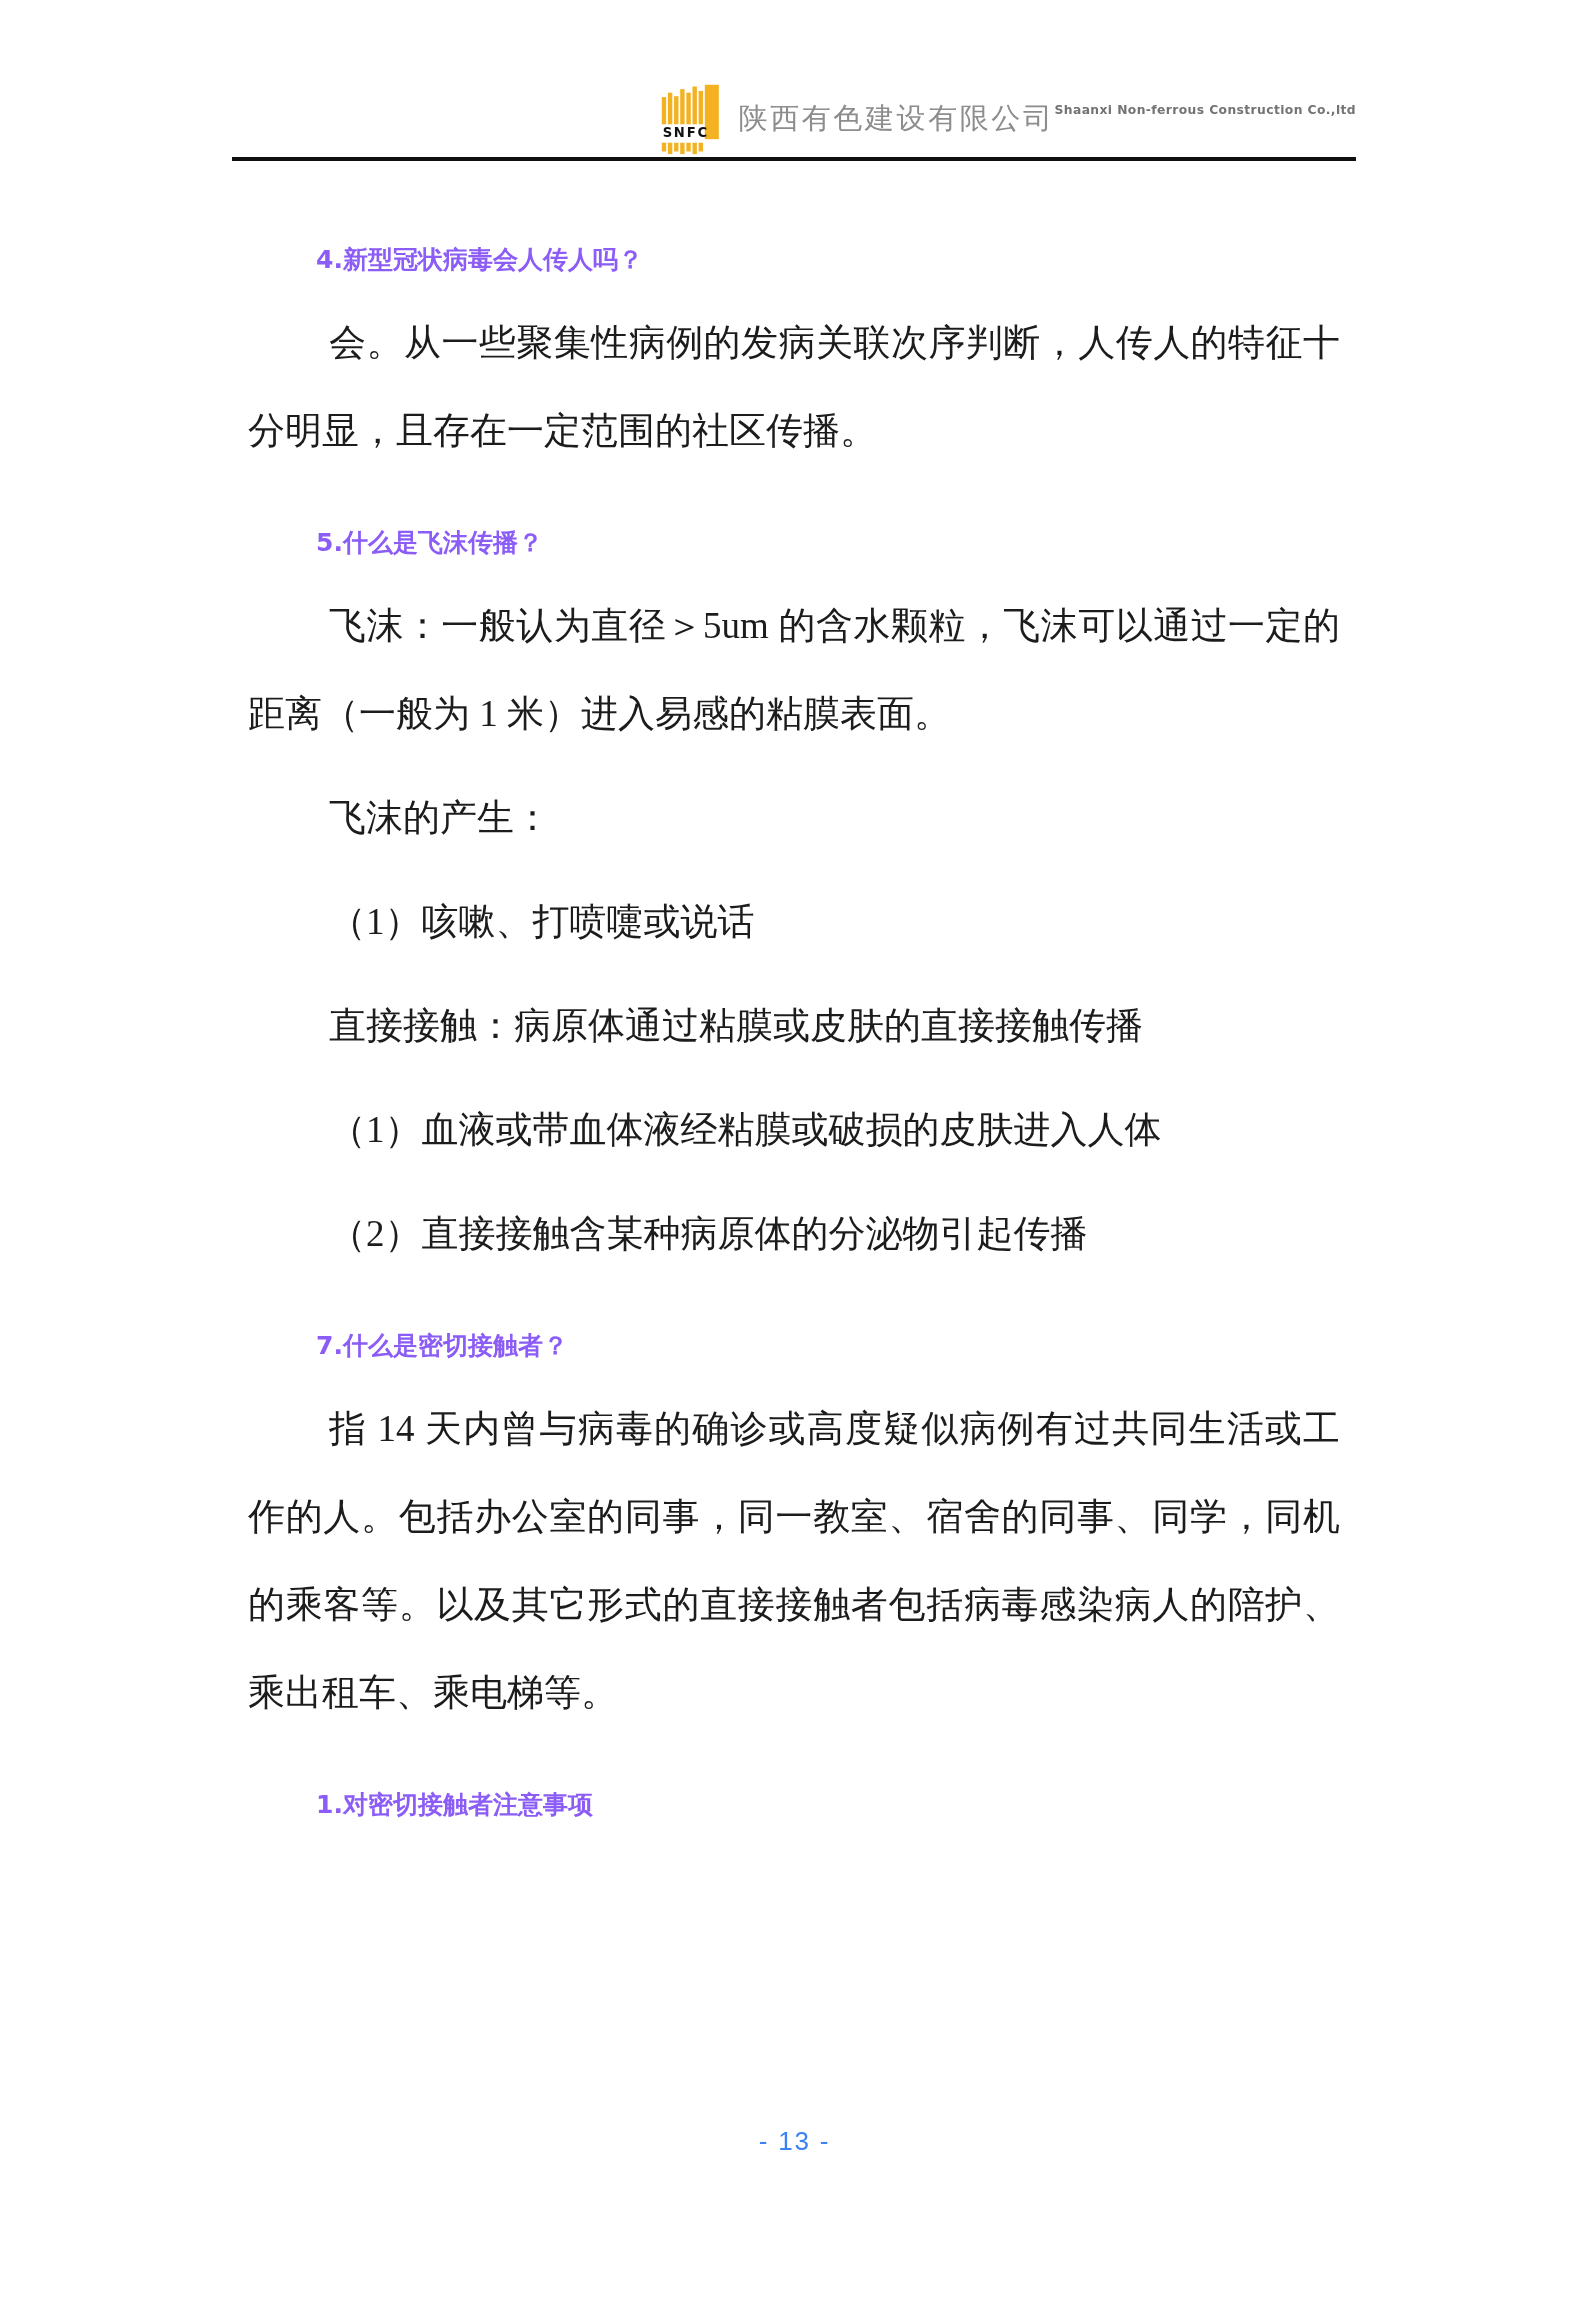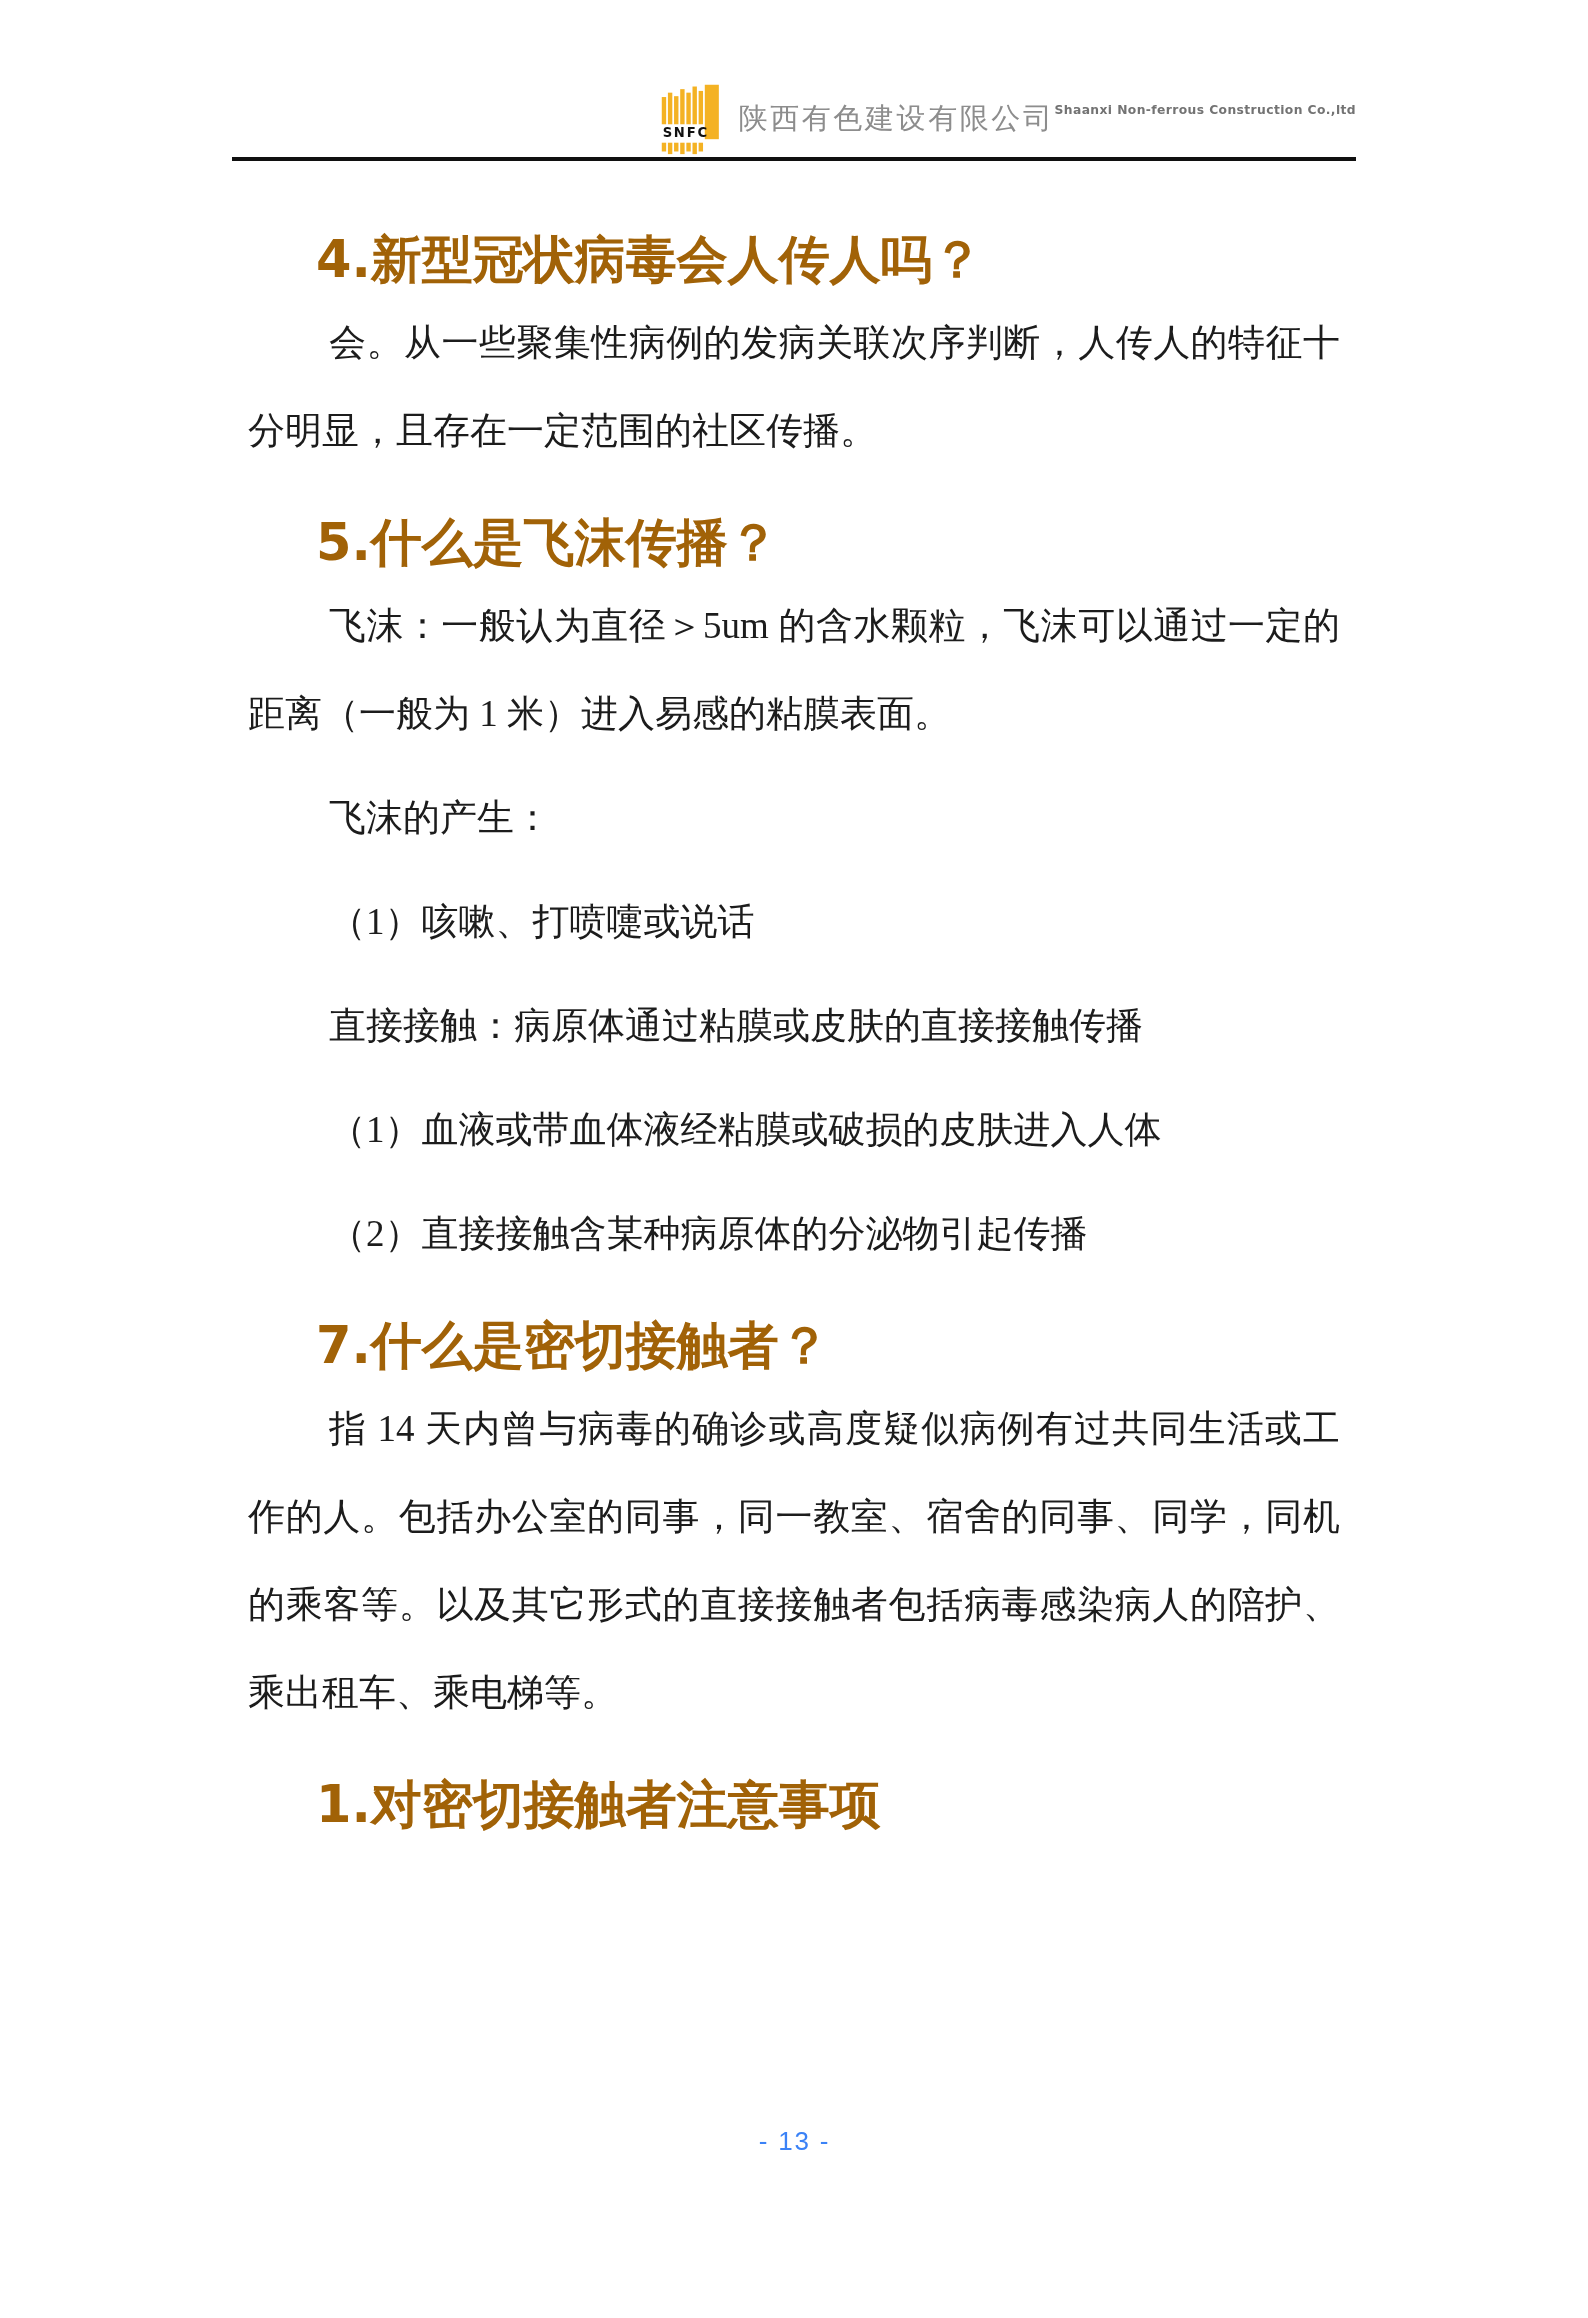--- a/index.html
+++ b/index.html
@@ -46,25 +46,25 @@
   .header-rule { height: 4.4px; background: #101010; }
 
   
   .content {
     padding: 31px 233px 0 232px;
     text-align: justify;
   }
   .sec-heading {
     font-family: "DejaVu Sans", "Liberation Sans", sans-serif;
     font-weight: 900;
-    font-size: 51px;
+    font-size: 25px;
     line-height: 47px;
     margin: 44px 0 14px 0;
     text-indent: 84px;
-    color: #a16207;
+    color: #8b5cf6;
     text-align: left;
   }
   .content p.body-par {
     font-size: 37px;
     line-height: 88px;
     margin: 16px;
     text-indent: 81px;
   }
 
   

